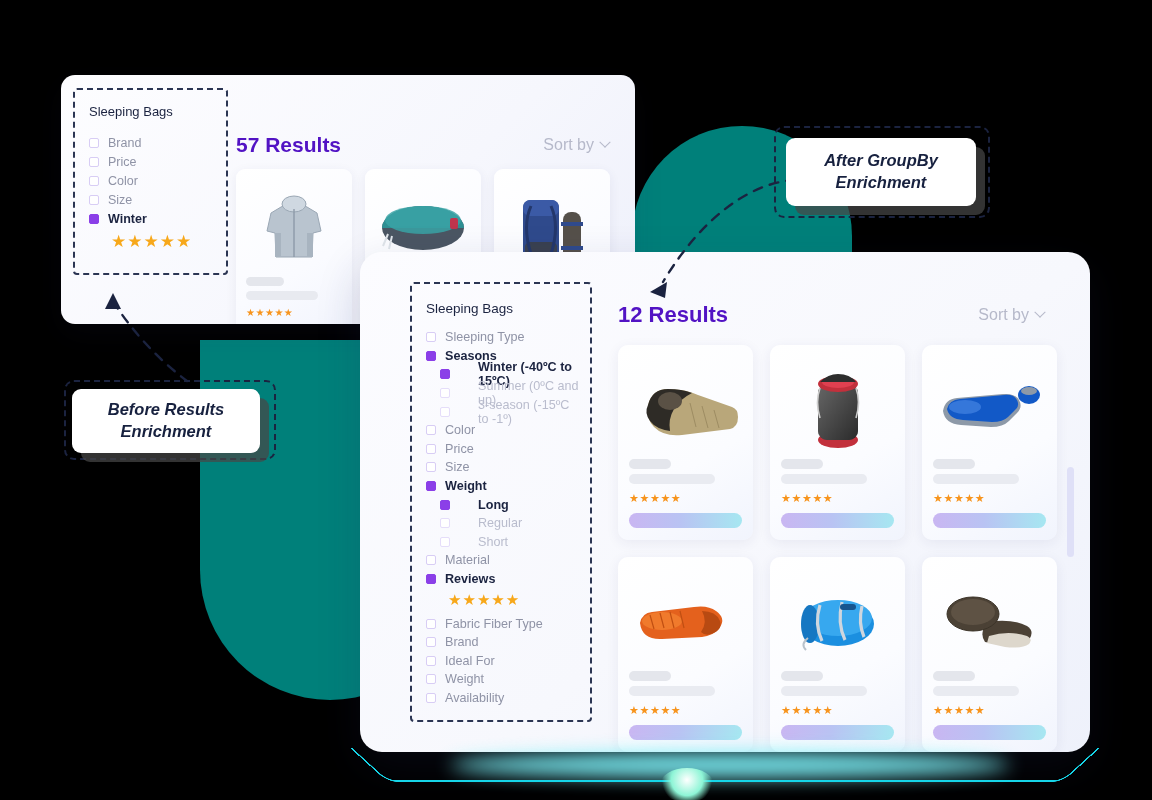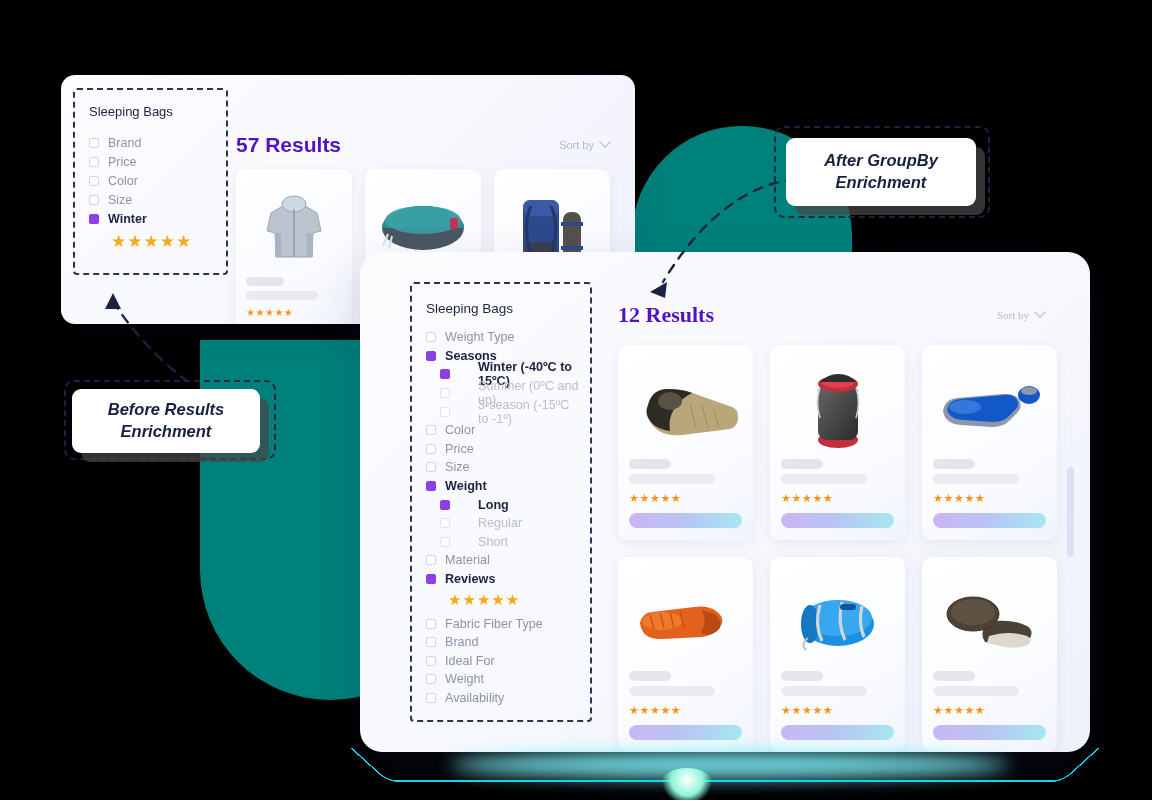--- a/index.html
+++ b/index.html
@@ -108,21 +108,21 @@
   .filt-row.ind1 { padding-left: 14px; gap: 19px; }
   .stars { color: #f7a81b; letter-spacing: 1px; }
 
   .res-area { position: absolute; left: 172px; top: 0; right: 0; bottom: 0; margin-top: 32px; }
   .res-head {
     display: flex; align-items: center; justify-content: space-between;
     padding: 26px 26px 0 3px;
   }
   .res-count { font-size: 21px; font-weight: bold; color: #5213c4; }
   .sortby {
-    font-size: 11px; color: #b6b9ca; display: flex;
+    font-size: 16px; color: #b6b9ca; display: flex;
     align-items: center; gap: 7px; cursor: pointer;
   }
   .chev {
     width: 8px; height: 8px; border-right: 1.6px solid #b6b9ca;
     border-bottom: 1.6px solid #b6b9ca; transform: rotate(45deg) translate(-2px,-2px);
   }
 
   .card-grid { display: flex; gap: 13px; padding: 12px 0 0 3px; }
   .pcard {
     width: 116px; height: 185px;
@@ -154,21 +154,21 @@
   #after-filters {
     position: absolute; left: 50px; top: 30px;
     width: 182px; height: 440px;
     border: 2px dashed #2b3553; border-radius: 4px;
     padding: 17px 10px 0 14px;
   }
   #after-filters .filt-title { font-size: 13.5px; margin-bottom: 12px; }
   #after-filters .filt-row { height: 18.6px; font-size: 12.6px; }
 
   #after-res { position: absolute; left: 248px; top: 0; right: 0; bottom: 0; }
-  #after-res .res-head { padding: 50px 46px 0 10px; font-family: Liberation Serif, serif; }
+  #after-res .res-head { padding: 50px 46px 0 10px; }
   #after-res .res-count { font-size: 22px; }
   .agrid {
     display: flex; flex-wrap: wrap; gap: 17px;
     padding: 17px 0 0 10px; width: 460px;
   }
   .acard {
     width: 135px; height: 195px;
     background: linear-gradient(150deg,#ffffff 0%,#fbfcff 60%,#f1f4fd 100%);
     border-radius: 10px;
     box-shadow: 0 3px 13px rgba(45,45,95,.07);
@@ -343,21 +343,21 @@
     </div>
     <div id="lap-dot"></div>
 
     <div id="after-screen">
 
       <div id="after-filters">
         <div class="filt-title">Sleeping Bags</div>
         <div id="after-filter-list">
             <div class="filt-row">
               <span class="cb"></span>
-              <span>Weight Type</span>
+              <span>Sleeping Type</span>
             </div>
             <div class="filt-row on">
               <span class="cb"></span>
               <span>Seasons</span>
             </div>
             <div class="filt-row on ind1">
               <span class="cb"></span>
               <span>Winter  (-40ºC to 15ºC)</span>
             </div>
             <div class="filt-row dim ind1">

